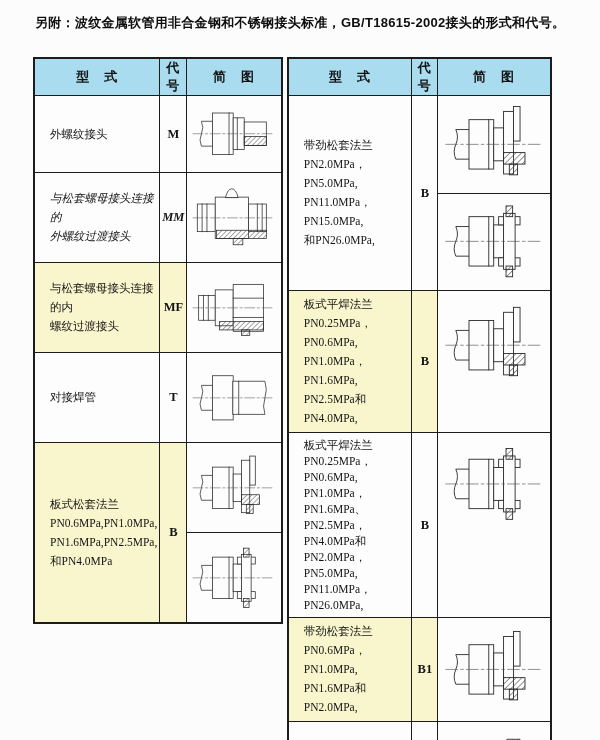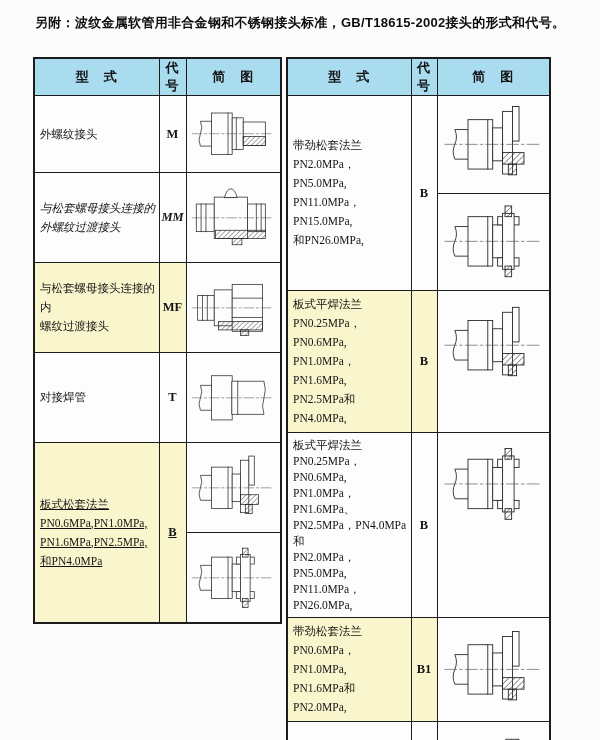--- a/index.html
+++ b/index.html
@@ -18,21 +18,21 @@
   .tables{position:absolute;left:33px;top:57px;display:flex;gap:4px;}
   table{border-collapse:collapse;table-layout:fixed;border:2px solid var(--bd);}
   th,td{border:1px solid var(--bd);padding:0;background:#fdfdfd;overflow:hidden;}
   th{
     background:var(--hb);height:22px;
     font-size:13px;font-weight:700;letter-spacing:1px;
     font-family:"Liberation Serif","DejaVu Sans",serif;
   }
   td.type{
     white-space:pre-line;text-align:left;vertical-align:middle;
-    padding:4px 2px 4px 5px;font-size:11.5px;line-height:19px;color:#141414;
+    padding:4px 2px 4px 15px;font-size:11.5px;line-height:19px;color:#141414;
   }
   td.code{
     text-align:center;vertical-align:middle;
     font-size:12.5px;font-weight:600;color:#141414;
   }
   .hl{background:var(--yb);}
   td.diag{padding:0;vertical-align:top;}
   .dstack{display:flex;flex-direction:column;width:100%;}
   .dhalf{flex:1;min-height:0;display:flex;align-items:center;justify-content:center;}
   .dhalf + .dhalf{border-top:1px solid var(--bd);}
@@ -155,21 +155,21 @@
                       <rect x="34" y="16" width="30" height="64"></rect>
                       <path d="M64 24 H110 q4 12 0 24 q-4 12 0 24 H64 Z"></path>
                       <line x1="72" y1="24" x2="72" y2="72"></line>
                       <line class="cl" x1="6" y1="48" x2="124" y2="48"></line>
                     </g>
                   </svg>
                 </div>
               </div>
             </td>
           </tr>
-          <tr style="height: 180px; text-decoration: underline;">
+          <tr style="height: 180px;">
             <td class="type hl">板式松套法兰
 PN0.6MPa,PN1.0MPa,
 PN1.6MPa,PN2.5MPa,
 和PN4.0MPa</td>
             <td class="code hl">B</td>
             <td class="diag">
               <div class="dstack" style="height: 179px;">
                 <div class="dhalf">
                   <svg class="dsvg" viewBox="0 0 130 96" preserveAspectRatio="xMidYMid meet">
                     <g class="g">

